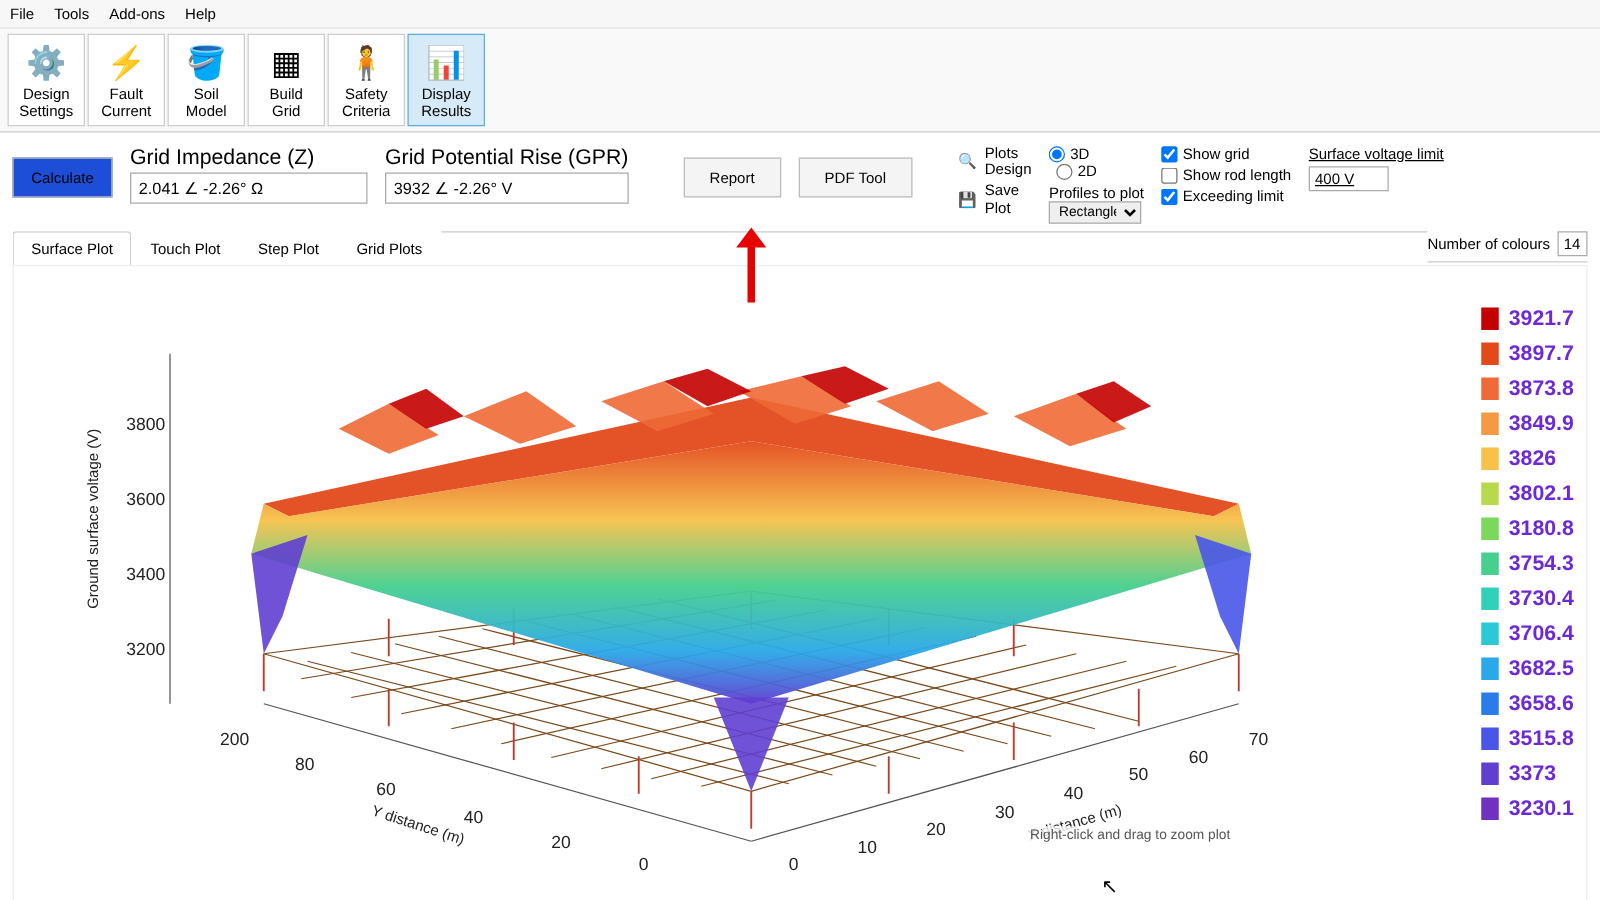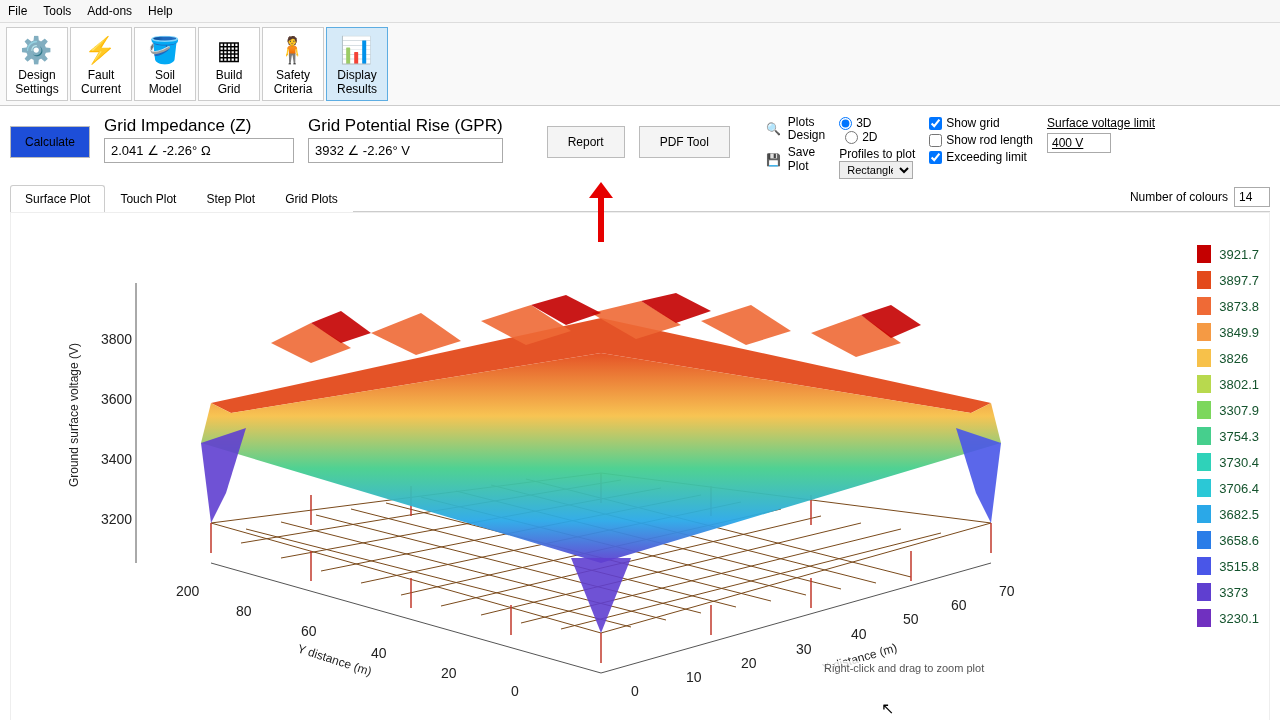--- a/index.html
+++ b/index.html
@@ -25,42 +25,42 @@
 .act-btn { padding: 8px 20px; border:1px solid #bbb; background:#f4f4f4; cursor:pointer; margin-top:10px;}
 .zoom-col { display:flex; flex-direction:column; gap:4px; font-size:11px; }
 .zoom-row { display:flex; align-items:center; gap:4px; }
 .opt-col { display:flex; flex-direction:column; gap:3px; font-size:11px; }
 .opt-col label { display:flex; align-items:flex-end; gap:4px; }
 .profiles select { border:1px solid #aaa; padding:1px 3px; font-size:11px; width:74px;}
 .surf-lim { display:flex; flex-direction:column; gap:3px;text-decoration:underline; }
 .surf-lim input { border:1px solid #aaa; width:64px; padding:2px 4px; }
 
 
-.tabs-row { display:flex; align-items:flex-end; padding: 0 10px; gap:0; margin-top:4px;}
+.tabs-row { display:flex; align-items:flex-start; padding: 0 10px; gap:0; margin-top:4px;}
 .tab { padding: 6px 14px; border:1px solid transparent; border-bottom:none; cursor:pointer; font-size:12px;}
 .tab.active { border-color:#ccc; background:#fff; border-radius:3px 3px 0 0;}
 .filler { flex:1; border-bottom:1px solid #ccc; }
 .num-colours { display:flex; align-items:center; gap:6px; padding-bottom:4px; border-bottom:1px solid #ccc; }
-.num-colours input { border:1px solid #aaa; width:36px; padding:2px 4px; }
+.num-colours input { border:1px solid #aaa; width:24px; padding:2px 4px; }
 
 
 .plot-area { position:relative; width:1260px; height:510px; margin:0 10px; border:1px solid #eee; }
 .axis-label { position:absolute; font-size:12px; color:#222; }
 .hint { position:absolute; font-size:11px; color:#555; background:rgba(255,255,255,0.8); padding:1px 3px;}
 
 
 .red-arrow { position:absolute; left:592px; top:182px; width:18px; height:60px; z-index:50;}
 .red-arrow .shaft { position:absolute; left:6px; top:14px; width:6px; height:46px; background:#e60000;}
 .red-arrow .head { position:absolute; left:-3px; top:0; width:0; height:0; border-left:12px solid transparent; border-right:12px solid transparent; border-bottom:16px solid #e60000;}
 
 
 .legend { position:absolute; right:10px; top:32px; display:flex; flex-direction:column; gap:8px; }
 .legend-row { display:flex; align-items:center; gap:8px; }
 .swatch { width:14px; height:18px; }
-.legend-label { font-size:13px; color:#14532d; }
+.legend-label { font-size:17px; color:#6d28d9;font-weight:bold; }
 
 
 .tick { position:absolute; font-size:14px; color:#222; }
 
 .icon-col { width:20px; height:20px; display:inline-flex; align-items:center; justify-content:center;}
 </style>
 </head>
 <body>
 
 <div class="menubar">
@@ -305,21 +305,21 @@
       <div class="legend-row">
         <div class="swatch" style="background: rgb(247, 193, 74);"></div>
         <div class="legend-label">3826</div>
       </div>
       <div class="legend-row">
         <div class="swatch" style="background: rgb(184, 217, 78);"></div>
         <div class="legend-label">3802.1</div>
       </div>
       <div class="legend-row">
         <div class="swatch" style="background: rgb(124, 215, 93);"></div>
-        <div class="legend-label">3307.9</div>
+        <div class="legend-label">3180.8</div>
       </div>
       <div class="legend-row">
         <div class="swatch" style="background: rgb(70, 207, 141);"></div>
         <div class="legend-label">3754.3</div>
       </div>
       <div class="legend-row">
         <div class="swatch" style="background: rgb(47, 210, 185);"></div>
         <div class="legend-label">3730.4</div>
       </div>
       <div class="legend-row">

